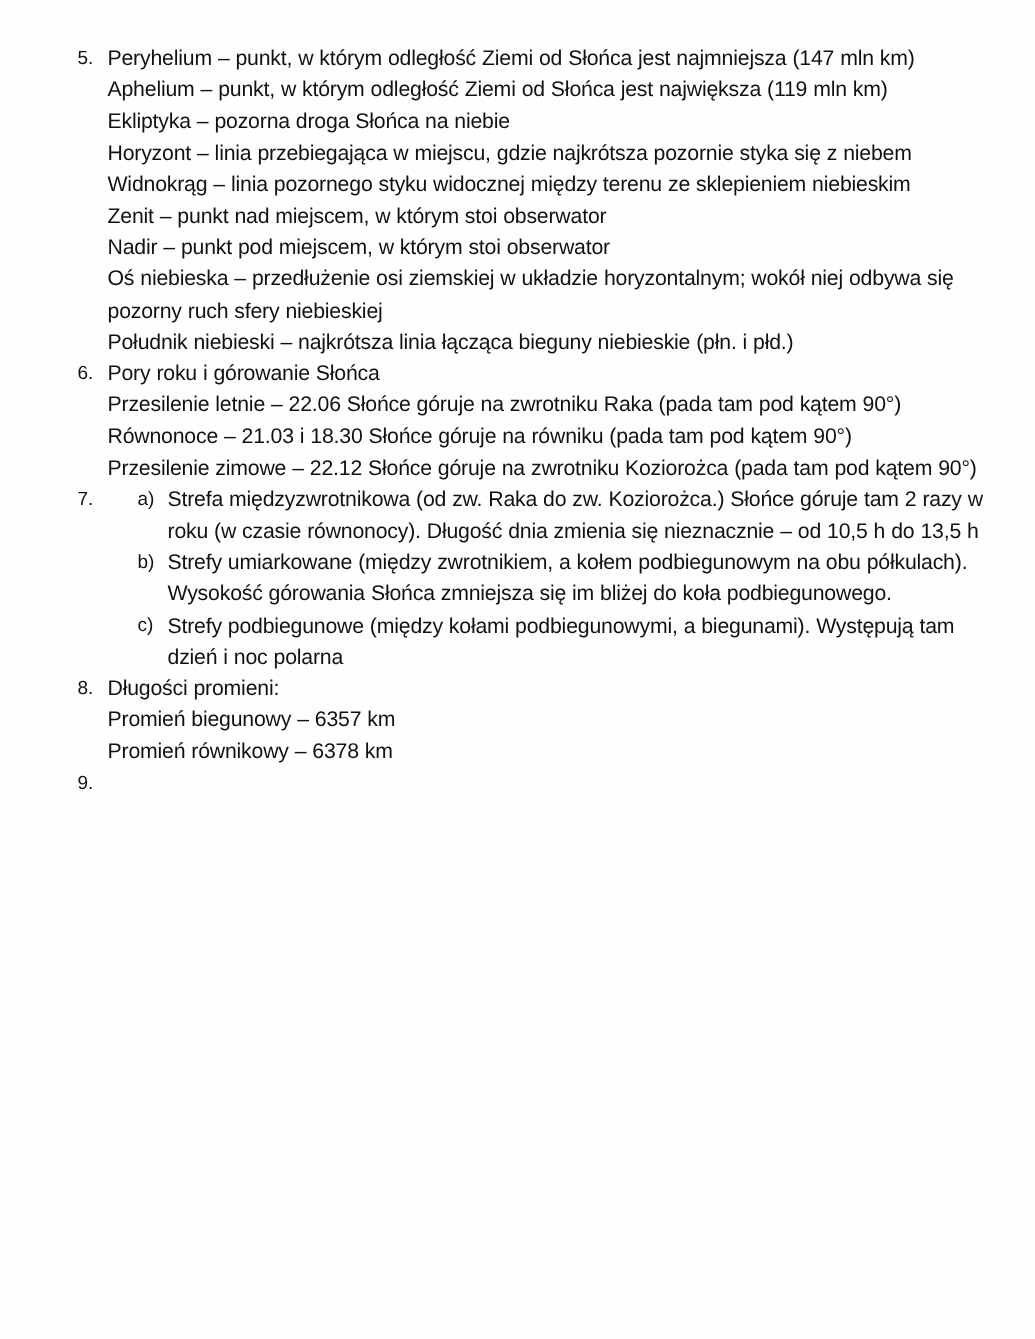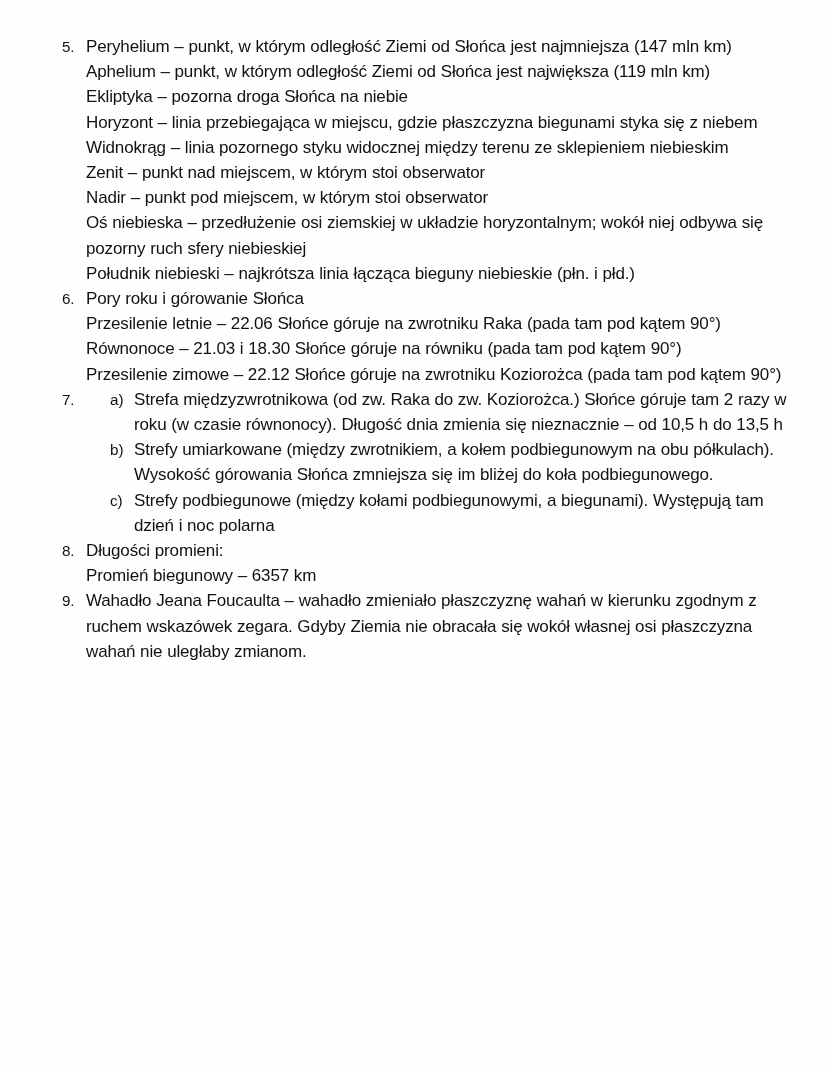--- a/index.html
+++ b/index.html
@@ -89,21 +89,21 @@
 
 <div class="page">
   <div class="content">
 
     <div class="item">
       <div class="marker">5.</div>
       <div class="body">
         <div class="line">Peryhelium – punkt, w którym odległość Ziemi od Słońca jest najmniejsza (147 mln km)</div>
         <div class="line">Aphelium – punkt, w którym odległość Ziemi od Słońca jest największa (119 mln km)</div>
         <div class="line">Ekliptyka – pozorna droga Słońca na niebie</div>
-        <div class="line">Horyzont – linia przebiegająca w miejscu, gdzie płaszczyzna biegunami styka się z niebem</div>
+        <div class="line">Horyzont – linia przebiegająca w miejscu, gdzie najkrótsza pozornie styka się z niebem</div>
         <div class="line">Widnokrąg – linia pozornego styku widocznej między terenu ze sklepieniem niebieskim</div>
       </div>
     </div>
 
 
     <div class="item">
       <div class="marker"></div>
       <div class="body">
         <div class="line">Zenit – punkt nad miejscem, w którym stoi obserwator</div>
         <div class="line">Nadir – punkt pod miejscem, w którym stoi obserwator</div>
@@ -141,24 +141,22 @@
           <div class="subbody line">Strefy podbiegunowe (między kołami podbiegunowymi, a biegunami). Występują tam dzień i noc polarna</div>
         </div>
       </div>
     </div>
 
     <div class="item">
       <div class="marker">8.</div>
       <div class="body">
         <div class="line">Długości promieni:</div>
         <div class="line">Promień biegunowy – 6357 km</div>
+        <div class="line">Promień równikowy – 6378 km</div>
       </div>
     </div>
 
     <div class="item">
       <div class="marker">9.</div>
-      <div class="body">
-        <div class="line">Wahadło Jeana Foucaulta – wahadło zmieniało płaszczyznę wahań w kierunku zgodnym z ruchem wskazówek zegara. Gdyby Ziemia nie obracała się wokół własnej osi płaszczyzna wahań nie uległaby zmianom.</div>
-      </div>
     </div>
 
   </div>
 </div>
 
 </body></html>

